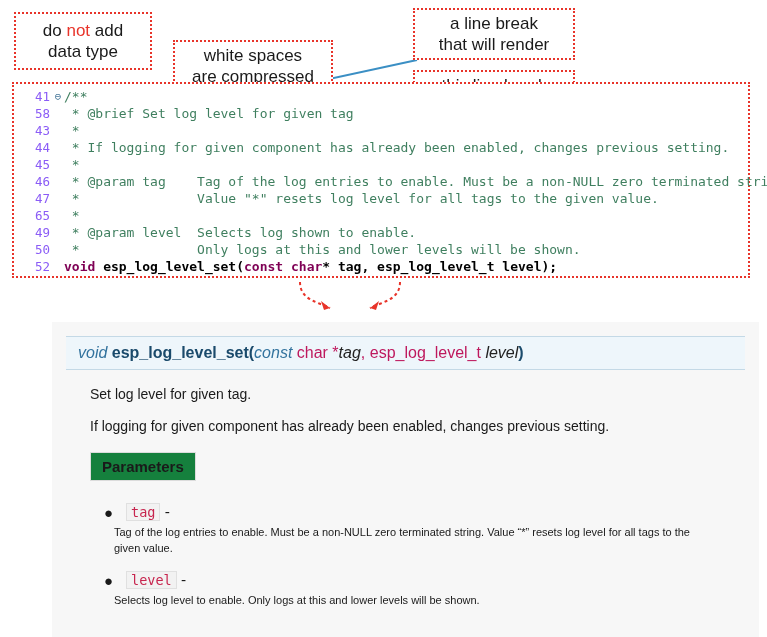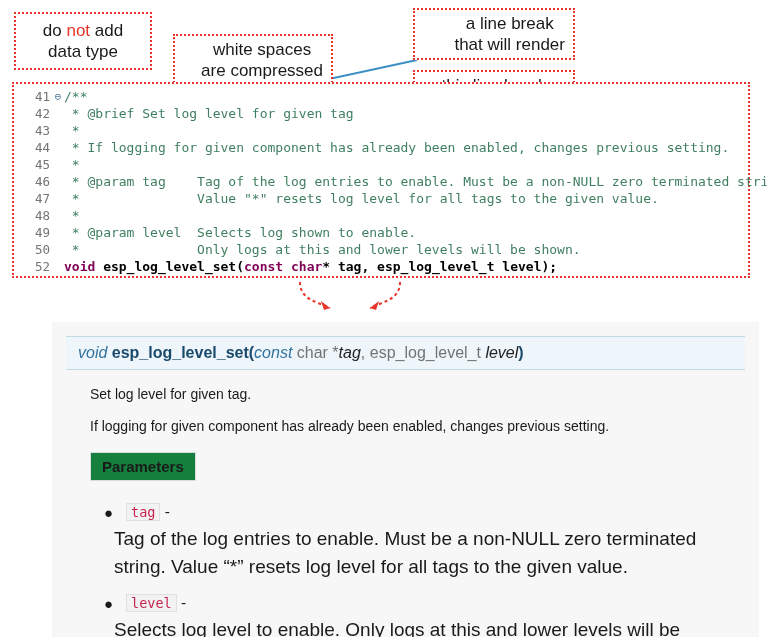--- a/index.html
+++ b/index.html
@@ -32,22 +32,22 @@
     text-align: center;
     display: flex;
     align-items: center;
     justify-content: center;
     padding: 4px 8px;
     box-sizing: border-box;
   }
   .callout .hl { color: #e8342a; }
 
   #callout-datatype { left: 14px;  top: 12px;  width: 138px; height: 58px; }
-  #callout-spaces   { left: 173px; top: 34px;  width: 160px; height: 52px; justify-content: flex-end; }
-  #callout-break-yes{ left: 413px; top: 8px;   width: 162px; height: 52px; justify-content: flex-end; }
+  #callout-spaces   { left: 173px; top: 40px;  width: 160px; height: 52px; }
+  #callout-break-yes{ left: 413px; top: 8px;   width: 162px; height: 52px; }
   #callout-break-no { left: 413px; top: 70px;  width: 162px; height: 52px; }
 
   
   #code-panel {
     position: absolute;
     left: 12px;
     top: 82px;
     width: 738px;
     height: 196px;
     border: 2px dotted #e8342a;
@@ -61,21 +61,21 @@
     height: 17px;
     font-family: "DejaVu Sans Mono", monospace;
     font-size: 13px;
     line-height: 17px;
     white-space: pre;
   }
   .gutter {
     width: 34px;
     min-width: 34px;
     text-align: right;
-    color: #737373;
+    color: #8b5cf6;
     padding-right: 2px;
     font-family: "DejaVu Sans Mono", monospace;
     font-size: 12.5px;
   }
   .fold {
     width: 12px;
     min-width: 12px;
     text-align: center;
     color: #4a7a9b;
     font-size: 11px;
@@ -108,21 +108,21 @@
     background: #eef6fb;
     border-top: 1px solid #c4d9e6;
     border-bottom: 1px solid #c4d9e6;
     padding: 7px 12px;
     font-size: 16px;
     color: #33739e;
     font-family: "Liberation Sans", sans-serif;
   }
   #doc-signature .bold { font-weight: bold; color: #1a4a6b; }
   #doc-signature .kwblue { font-style: italic; color: #33739e; }
-  #doc-signature .plain { color: #737373; }
+  #doc-signature .plain { color: #be185d; }
   #doc-signature .ital { font-style: italic; color: #222222; }
 
   .doc-para {
     margin: 16px 0 0 38px;
     font-size: 14px;
     color: #1a1a1a;
   }
   #doc-params-header {
     margin: 18px 0 8px 38px;
     display: inline-block;
@@ -148,21 +148,21 @@
   .param-code {
     font-family: "DejaVu Sans Mono", monospace;
     font-size: 13.5px;
     color: #c7254e;
     background: #f2f2f2;
     border: 1px solid #e0e0e0;
     padding: 0px 4px;
   }
   .param-desc {
     margin: 4px 0 0 62px;
-    font-size: 19px;
+    font-size: 11px;
     color: #1a1a1a;
     line-height: 1.45;
     max-width: 600px;
   }
 </style>
 </head>
 <body>
 
 <div class="canvas">
 
@@ -210,21 +210,21 @@
 
   <div id="code-panel">
 
     <div class="code-row">
       <span class="gutter">41</span>
       <span class="fold">⊖</span>
       <span class="codetext">/**</span>
     </div>
 
     <div class="code-row">
-      <span class="gutter">42</span>
+      <span class="gutter">58</span>
       <span class="fold"></span>
       <span class="codetext"> * @brief Set log level for given tag</span>
     </div>
 
     <div class="code-row">
       <span class="gutter">43</span>
       <span class="fold"></span>
       <span class="codetext"> *</span>
     </div>
 
@@ -246,21 +246,21 @@
       <span class="codetext"> * @param tag    Tag of the log entries to enable. Must be a non-NULL zero terminated string.</span>
     </div>
 
     <div class="code-row">
       <span class="gutter">47</span>
       <span class="fold"></span>
       <span class="codetext"> *               Value "*" resets log level for all tags to the given value.</span>
     </div>
 
     <div class="code-row">
-      <span class="gutter">48</span>
+      <span class="gutter">65</span>
       <span class="fold"></span>
       <span class="codetext"> *</span>
     </div>
 
     <div class="code-row">
       <span class="gutter">49</span>
       <span class="fold"></span>
       <span class="codetext"> * @param level  Selects log shown to enable.</span>
     </div>
 

